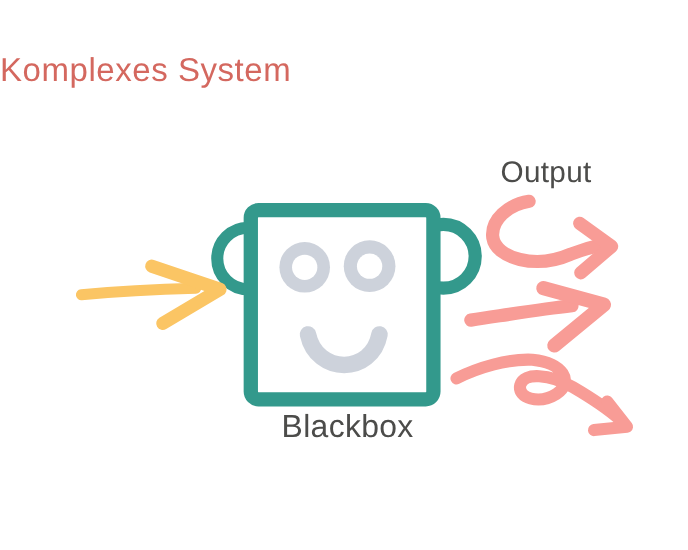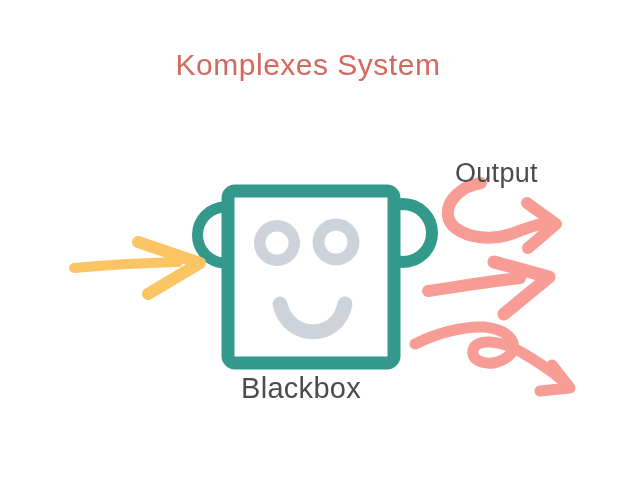--- a/index.html
+++ b/index.html
@@ -14,40 +14,40 @@
   .art {
     position: absolute;
     left: 0; top: 0;
     width: 625px; height: 500px;
   }
   .title {
     position: absolute;
     top: 50px;
     left: 0;
     width: 616px;
-    text-align: center;
+    text-align: left;
     font-size: 30px;
     font-weight: 400;
     letter-spacing: 0.5px;
     color: #d4685f;
     line-height: 1;
   }
   .label {
     position: absolute;
     font-size: 27px;
     font-weight: 400;
     color: #4c4c4a;
     line-height: 1;
     letter-spacing: 0.3px;
   }
   .label-input  { left: 92px;  top: 143px; }
-  .label-output { left: 455px; top: 160px; }
+  .label-output { left: 455px; top: 143px; }
   .label-blackbox {
     left: 241px; top: 374px;
-    width: 150px; 
+    width: 150px; text-align: center;
     font-size: 29px;
   }
 </style>
 </head>
 <body>
 
 <div class="stage">
 
   <svg class="art" viewBox="0 0 625 500" fill="none" xmlns="http://www.w3.org/2000/svg">
 

